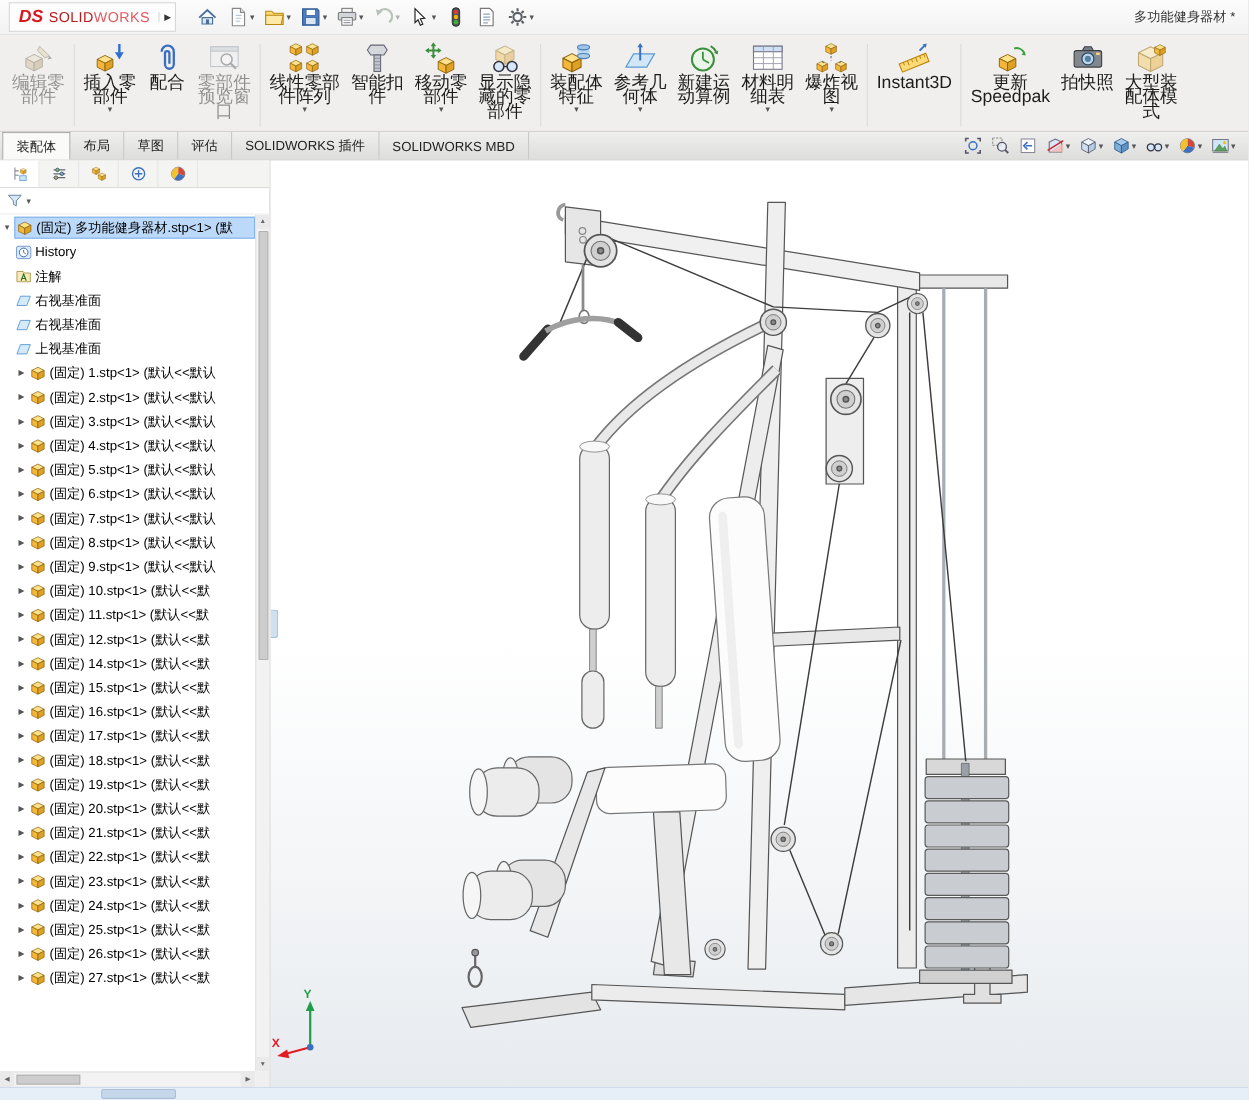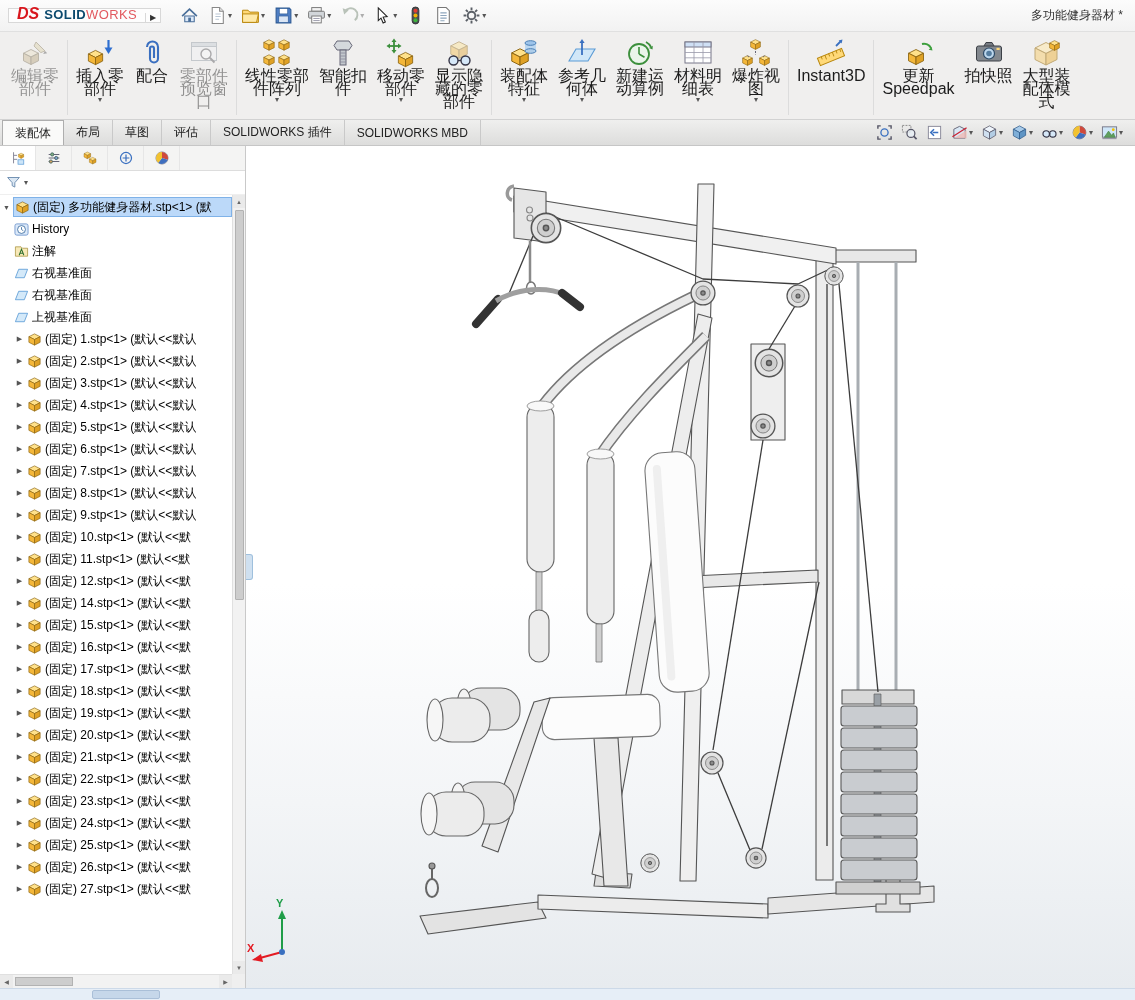--- a/index.html
+++ b/index.html
@@ -4,25 +4,25 @@
 <style>
   *{box-sizing:border-box;margin:0;padding:0}
   html,body{background:#d9d9d9}
   #app{position:relative;width:1135px;height:1000px;background:#fff;overflow:hidden;
        font-family:"Liberation Sans","DejaVu Sans",sans-serif;user-select:none;font-size:12px;color:#222}
   svg{display:block}
 
   
   .titlebar{height:32px;background:linear-gradient(#fcfcfc,#f2f2f2);border-bottom:1px solid #e0e0e0;
             display:flex;align-items:center;padding:0 8px}
-  .logo-group{display:flex;align-items:flex-end;height:15px;border:1px solid #d8d8d8;background:#fdfdfd}
+  .logo-group{display:flex;align-items:center;height:27px;border:1px solid #d8d8d8;background:#fdfdfd}
   .logo-main{display:flex;align-items:center;padding:0 8px;gap:5px}
   .logo-ds{color:#d8171e;font-weight:bold;font-style:italic;font-size:16px;line-height:1}
   .brand{font-size:13px;letter-spacing:.4px;line-height:1}
-  .brand .solid{color:#0c4a6e;font-weight:bold}
+  .brand .solid{color:#b91c1c;font-weight:normal}
   .brand .works{color:#e2595f;font-weight:400}
   .logo-exp{width:15px;border-left:1px solid #d8d8d8;display:flex;align-items:center;justify-content:center;
             font-size:8px;color:#333}
   .qat{display:flex;align-items:center;margin-left:16px;gap:3px}
   .qbtn{display:flex;align-items:center;padding:2px 3px;border-radius:2px}
   .qbtn svg{width:19px;height:19px}
   .caret{font-size:8px;color:#555;line-height:1;display:none}
   .caret.always{display:inline}
   .dropdown > .caret,.dropdown .caret{display:inline}
   .qbtn .caret{margin-left:1px}

